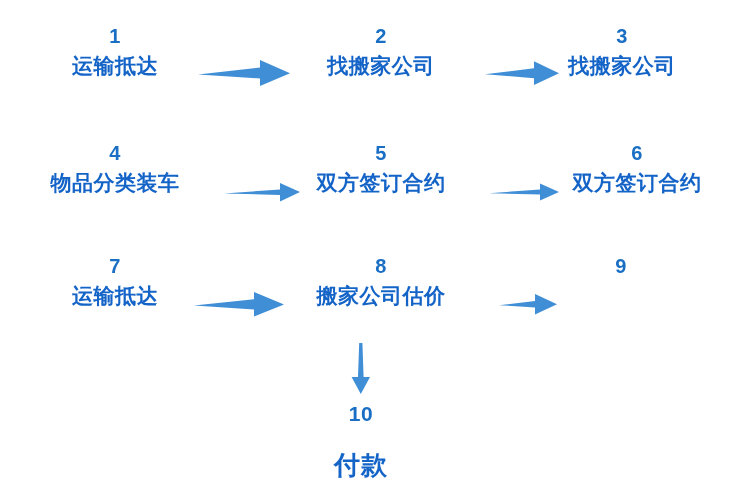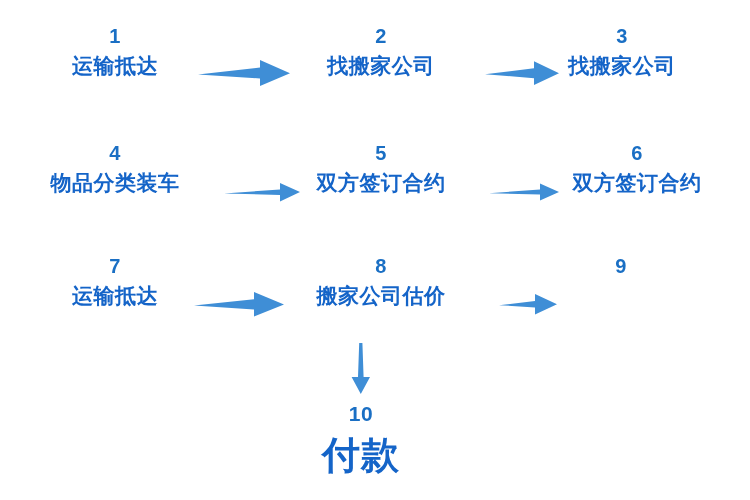--- a/index.html
+++ b/index.html
@@ -39,26 +39,26 @@
     margin-bottom: 9px;
   }
   .step-label {
     display: block;
     font-size: 21px;
     font-weight: bold;
     color: #1464c8;
     letter-spacing: 0.5px;
   }
   .step.final .step-label {
-    font-size: 38px;
+    font-size: 26px;
     letter-spacing: 1px;
   }
   .step.final .step-number {
     font-size: 21px;
-    margin-bottom: 12px;
+    margin-bottom: 28px;
   }
 
   
   .arrow {
     position: absolute;
     overflow: visible;
   }
   .arrow svg { display: block; }
 </style>
 </head>

